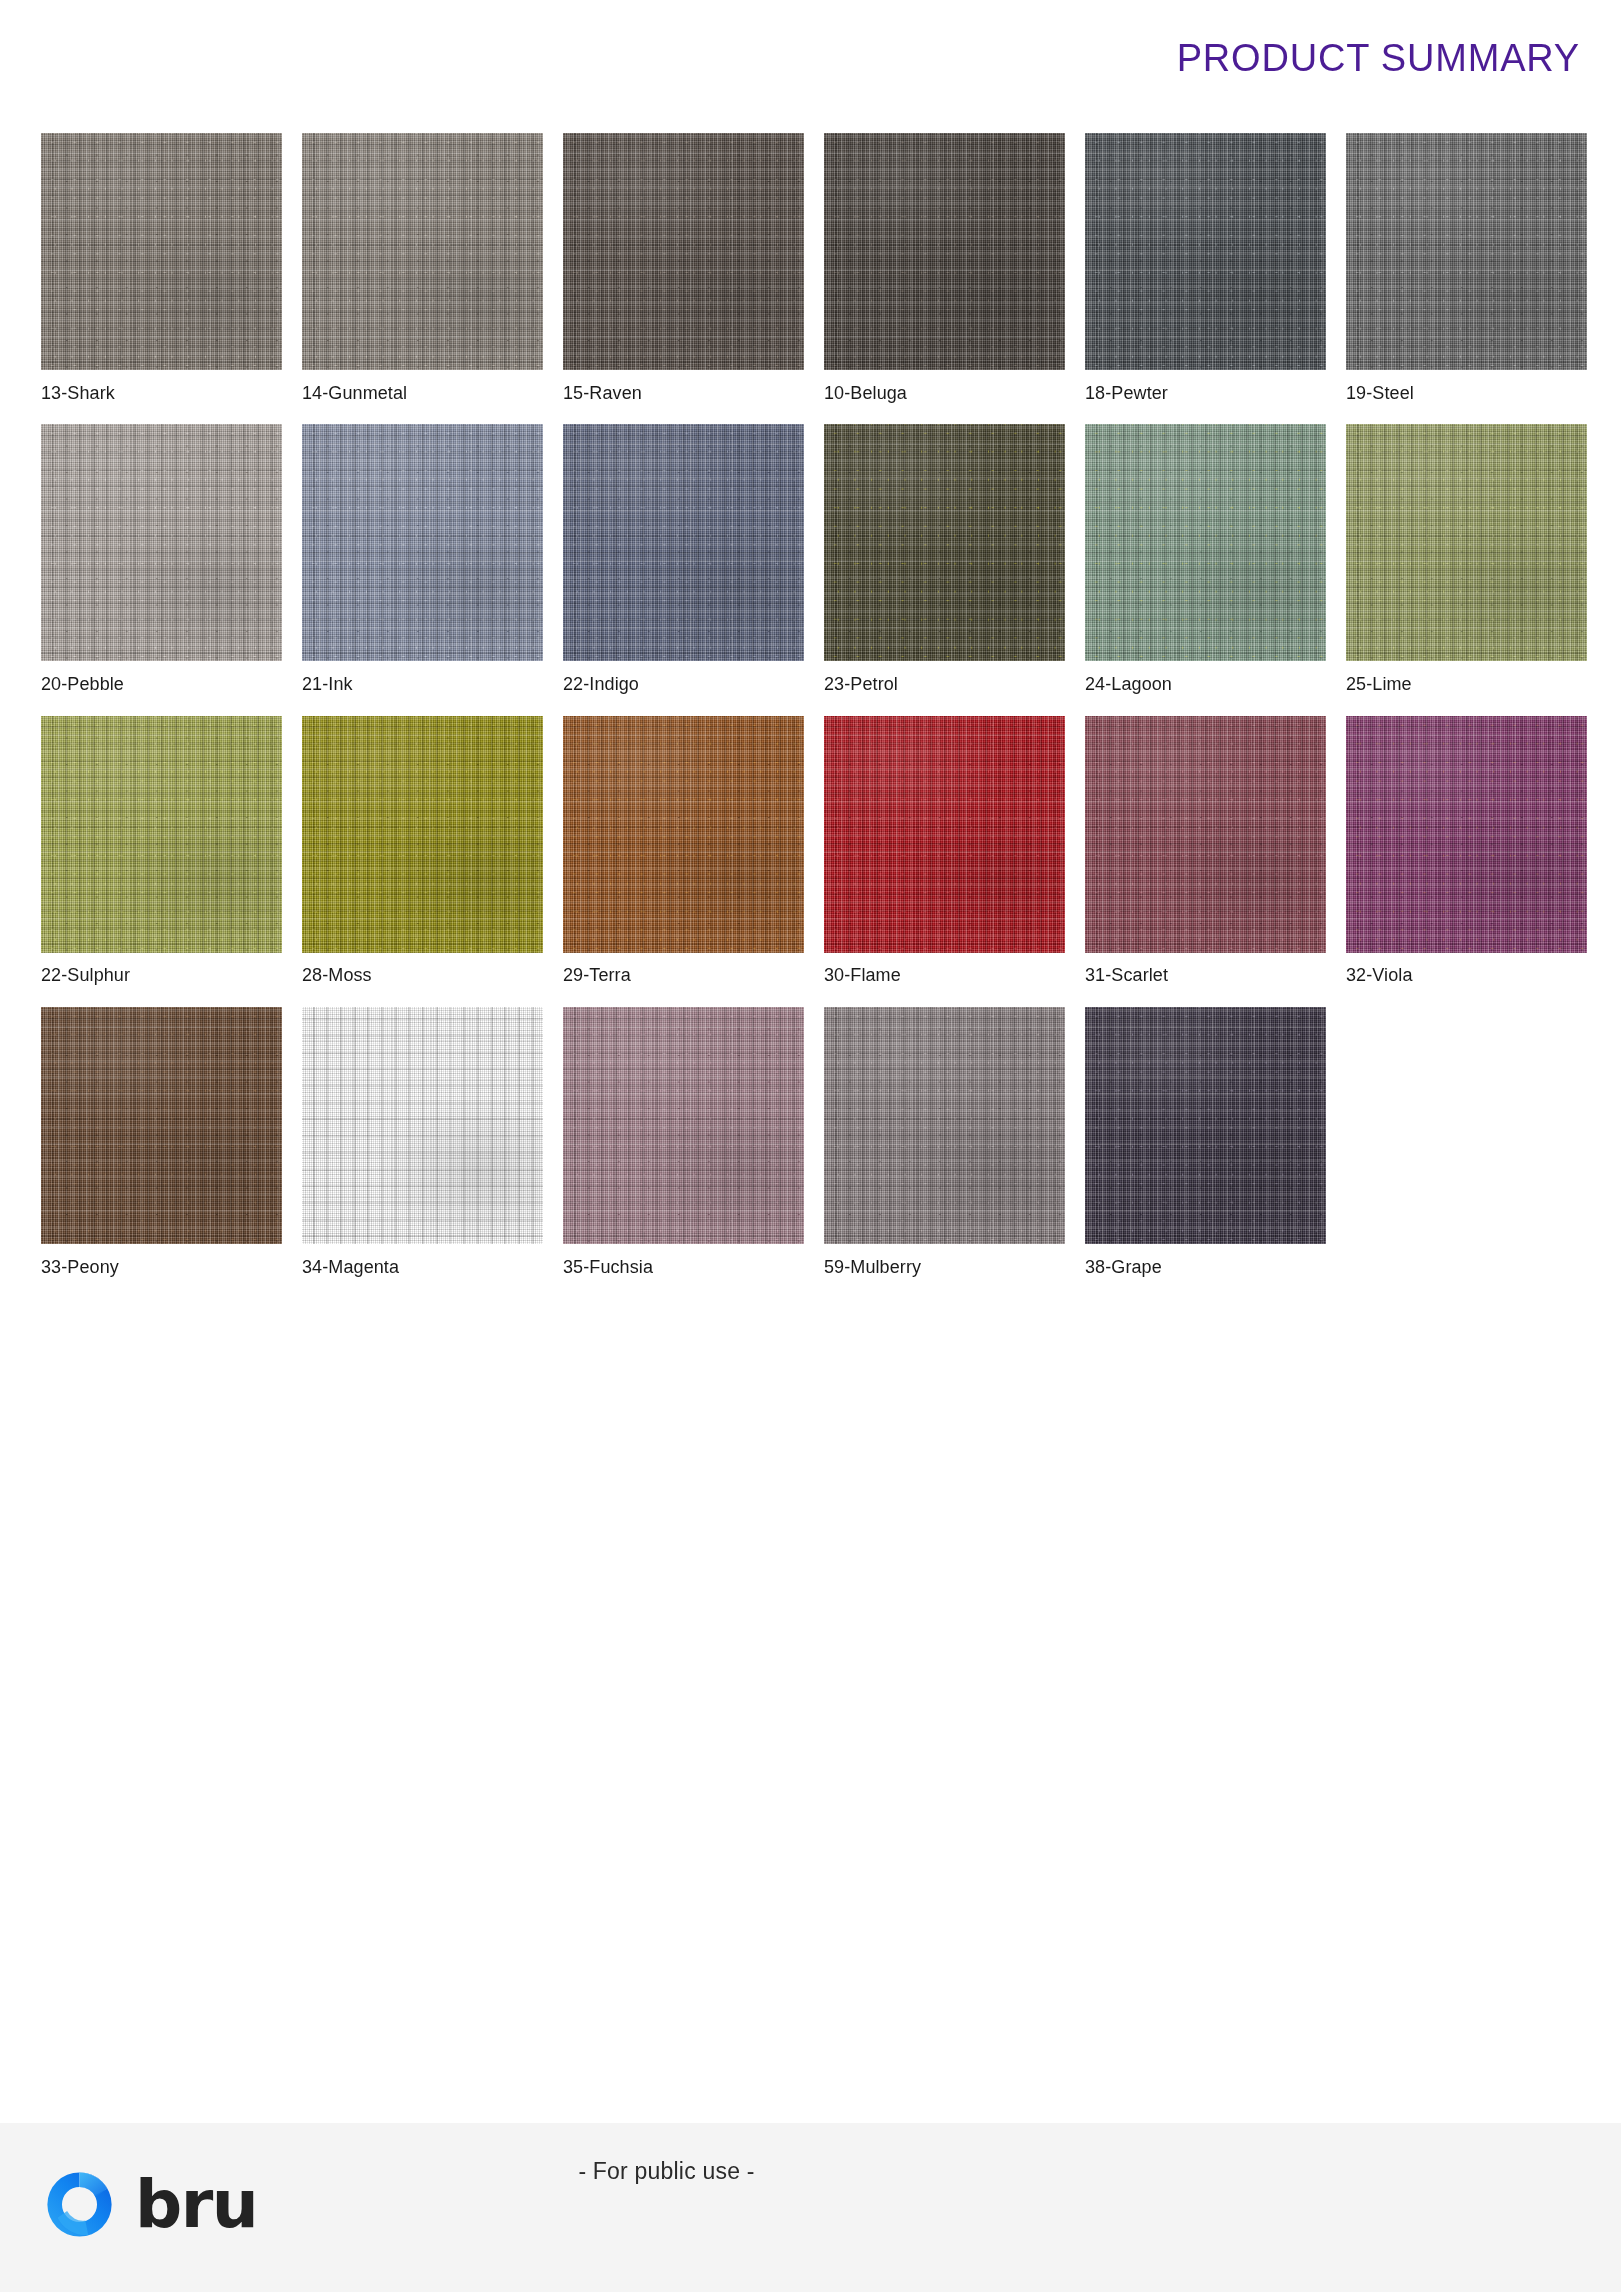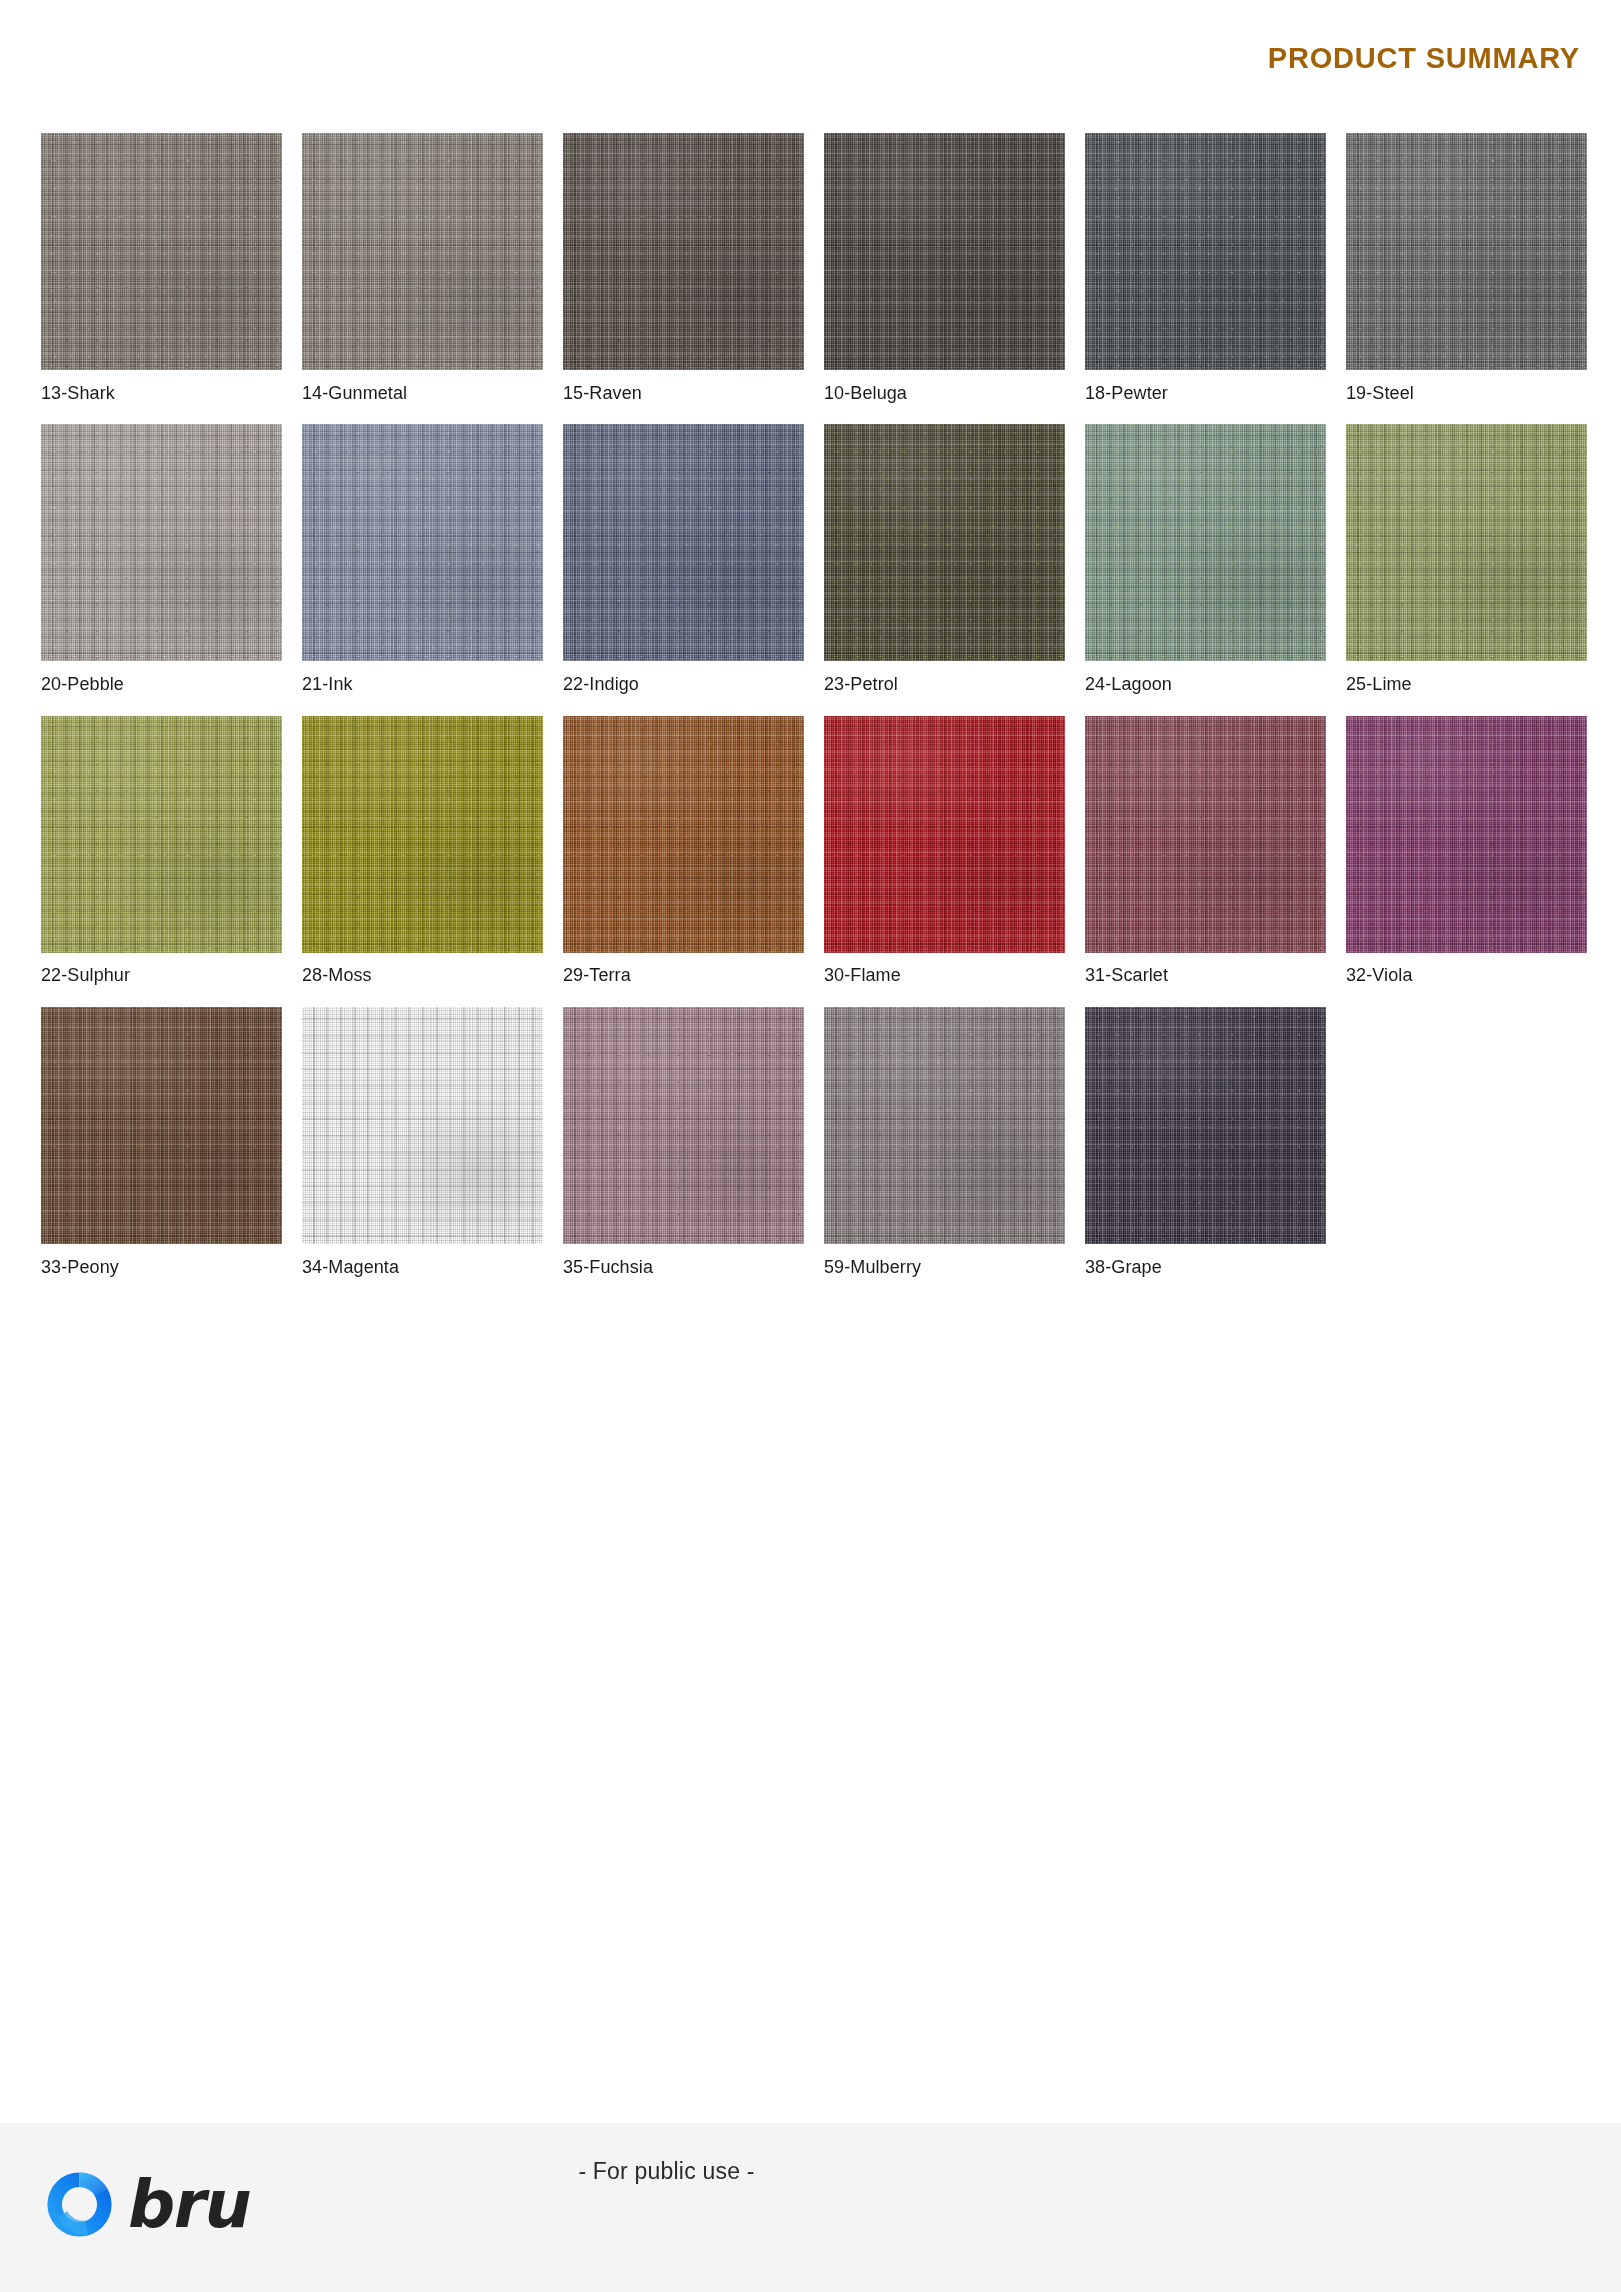--- a/index.html
+++ b/index.html
@@ -19,24 +19,24 @@
   .page-header {
     position: absolute;
     top: 0; left: 0; right: 0;
     height: 116px;
     display: flex;
     align-items: center;
     justify-content: flex-end;
     padding-right: 41px;
   }
   .page-title {
-    font-size: 29px;
-    font-weight: 700;
+    font-size: 38px;
+    font-weight: 400;
     letter-spacing: 0.8px;
-    color: #a16207;
+    color: #4c1d95;
     white-space: nowrap;
   }
 
   
   .swatch-grid {
     position: absolute;
     top: 133px;
     left: 41px;
     width: 1502px;
     display: grid;
@@ -125,22 +125,21 @@
     background: #f4f4f4;
     display: flex;
     align-items: center;
   }
   .footer-logo {
     position: absolute;
     left: 43px;
     top: 45px;
     display: flex;
     align-items: center;
-    gap: 12px;
-    font-style: italic;
+    gap: 19px;
   }
   .logo-mark {
     width: 73px;
     height: 73px;
     flex: none;
   }
   .logo-word {
     font-size: 66px;
     font-weight: 700;
     color: #232323;

